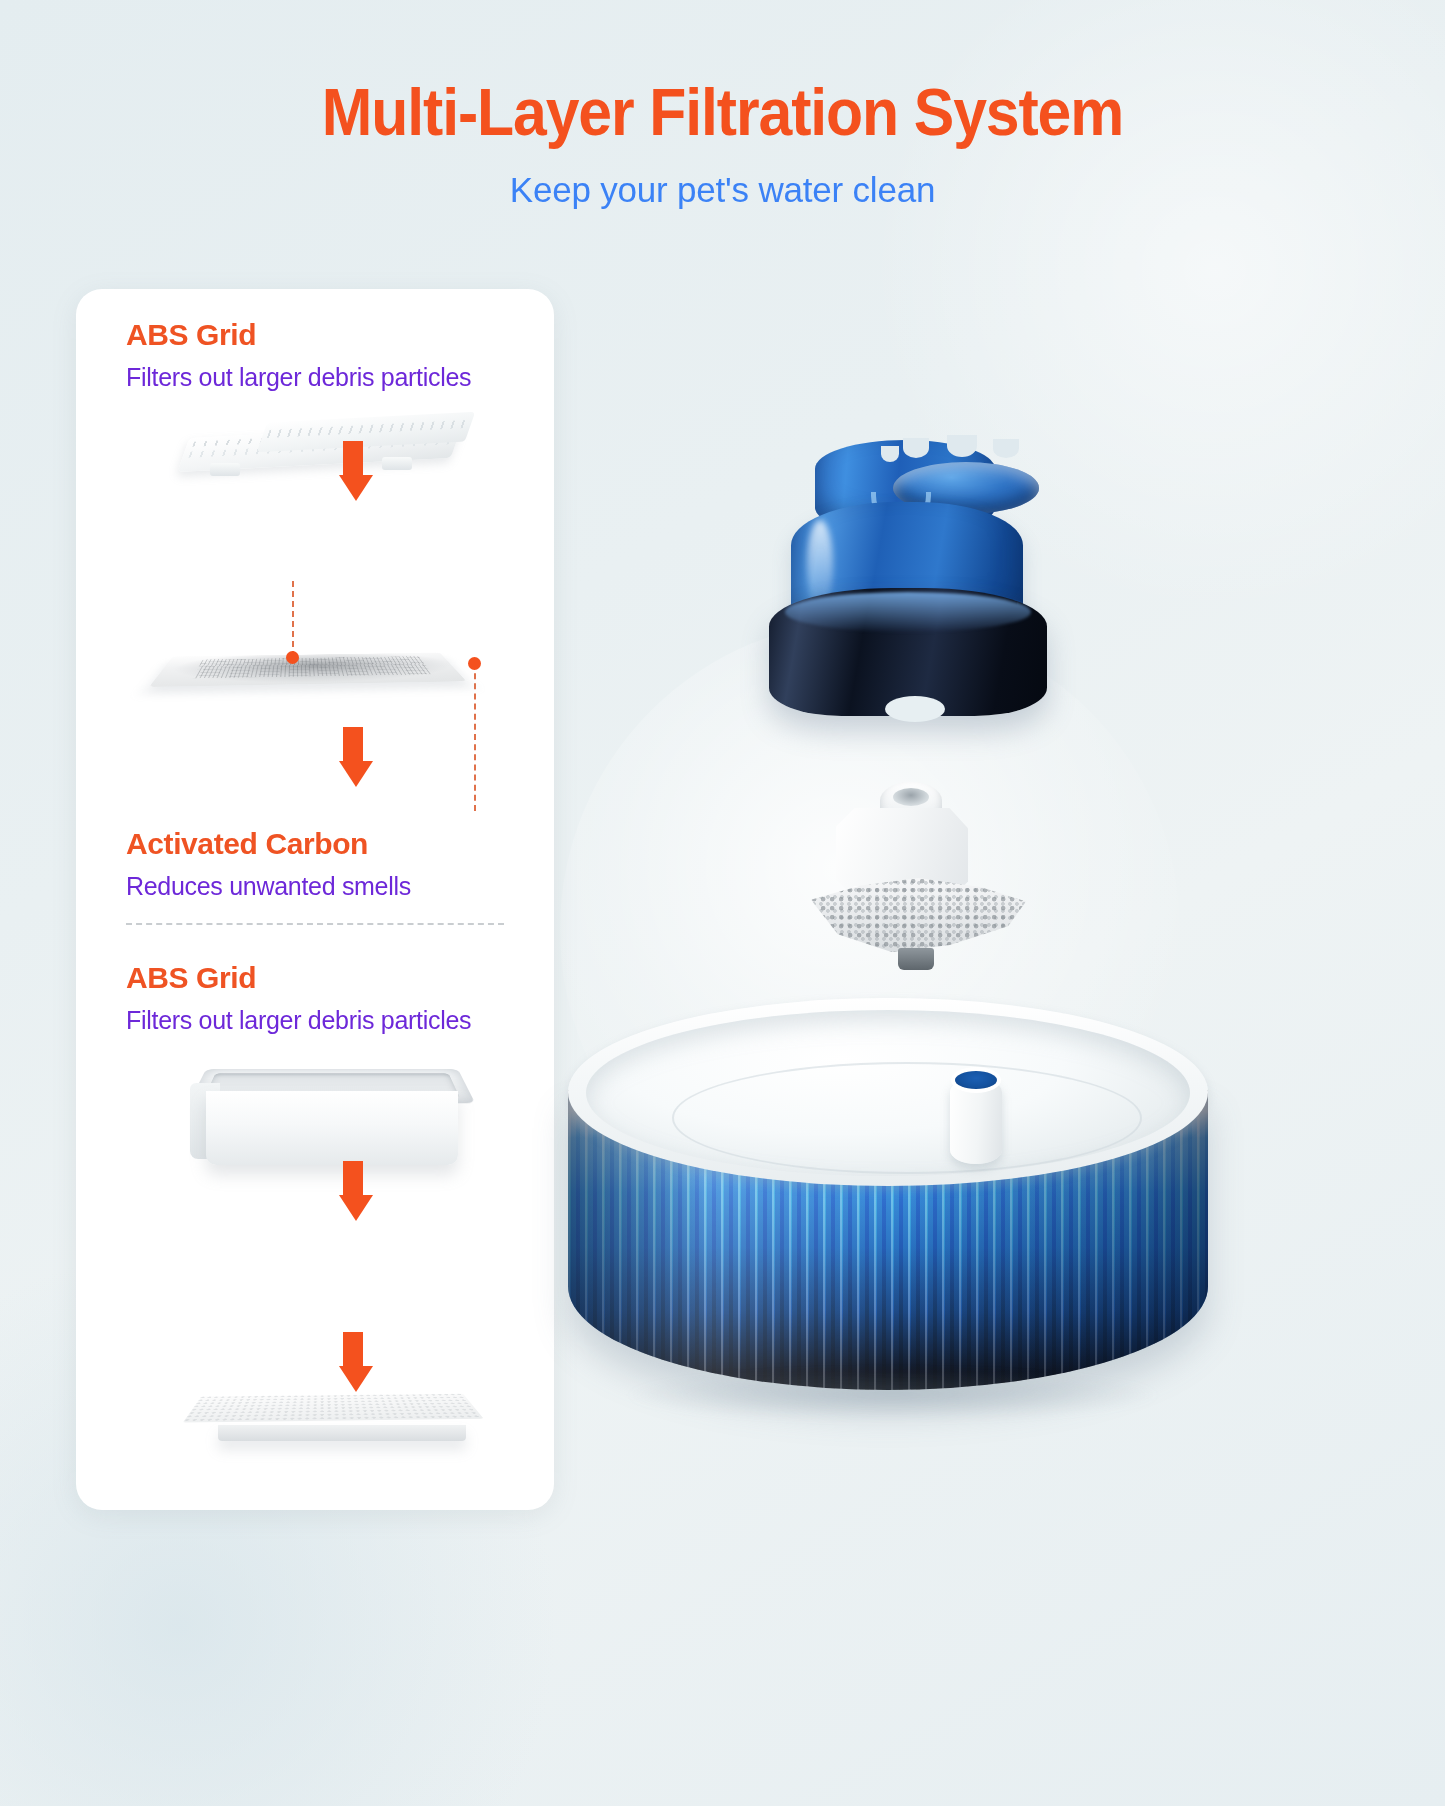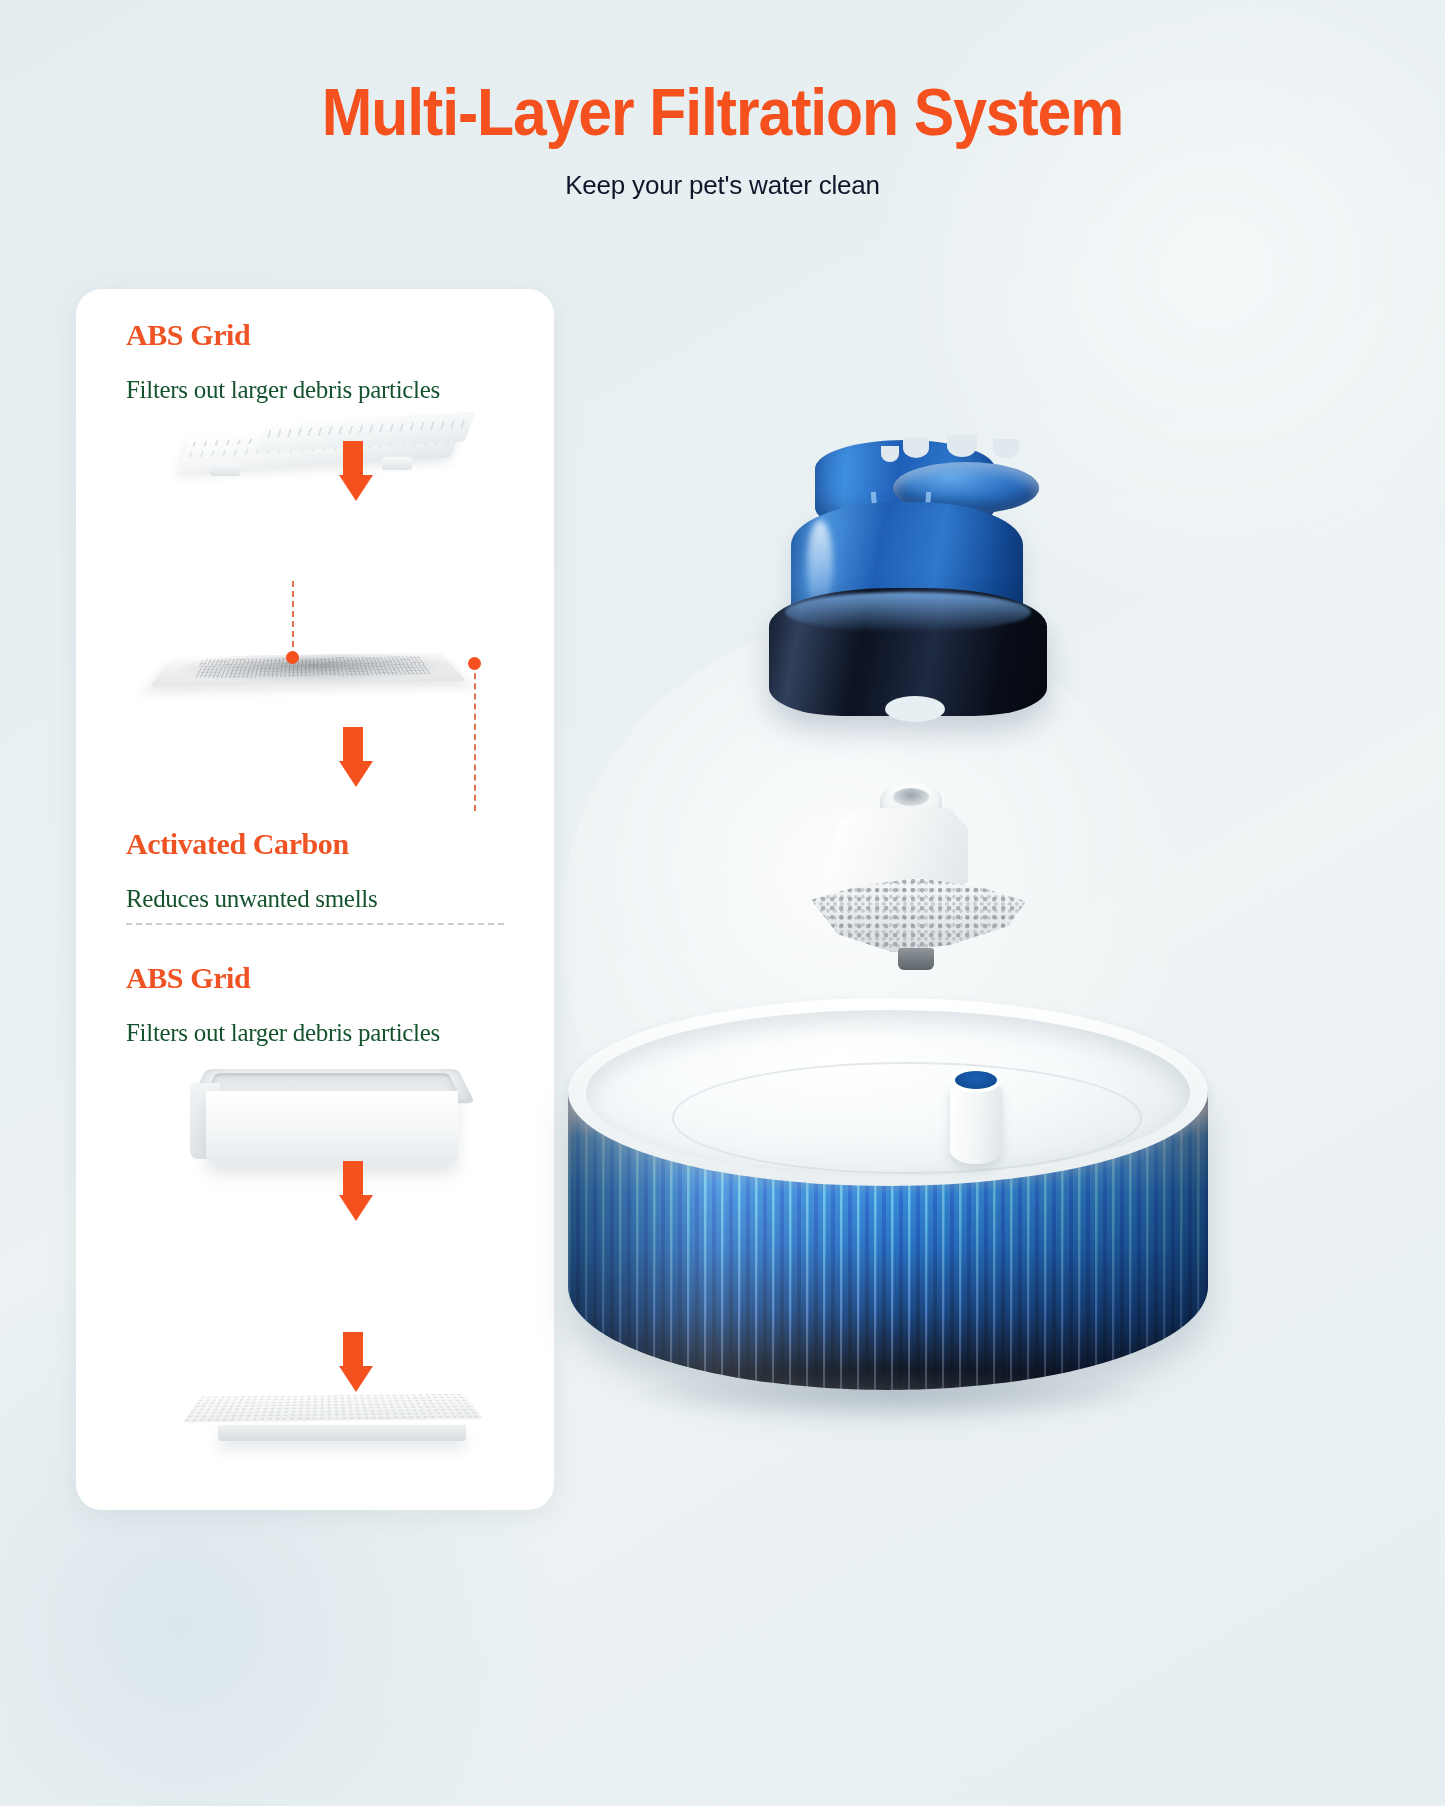--- a/index.html
+++ b/index.html
@@ -54,23 +54,23 @@
     line-height: 1.06;
     font-weight: 700;
     letter-spacing: -1.2px;
     color: #f4511e;
     transform: scaleX(0.92);
     transform-origin: center;
     white-space: nowrap;
   }
   .subhead {
     margin-top: 22px;
-    font-size: 26px;
+    font-size: 35px;
     font-weight: 400;
-    color: #0f172a;
+    color: #3b82f6;
     letter-spacing: -0.2px;
   }
 
   
   .card {
     position: absolute;
     left: 76px; top: 289px;
     width: 478px; height: 1221px;
     background: #ffffff;
     border-radius: 26px;
@@ -78,33 +78,33 @@
     overflow: hidden;
   }
 
   .steps {
     position: relative;
     width: 100%;
     height: 100%;
   }
 
   
-  .step-text { position: absolute; left: 50px; font-family: Liberation Serif, serif; }
+  .step-text { position: absolute; left: 50px; }
   .step-title {
     font-size: 30px;
     font-weight: 700;
     color: #ef5323;
     letter-spacing: -0.4px;
     white-space: nowrap;
   }
   .step-desc {
-    margin-top: 22px;
+    margin-top: 9px;
     font-size: 25px;
     font-weight: 400;
-    color: #14532d;
+    color: #6d28d9;
     letter-spacing: -0.3px;
     line-height: 1.28;
     white-space: pre-line;
     text-align: center;
   }
 
   .t1 { top: 29px; }
   .t2 { top: 242px; }
   .t3 { top: 538px; }
   .t4 { top: 672px; }

